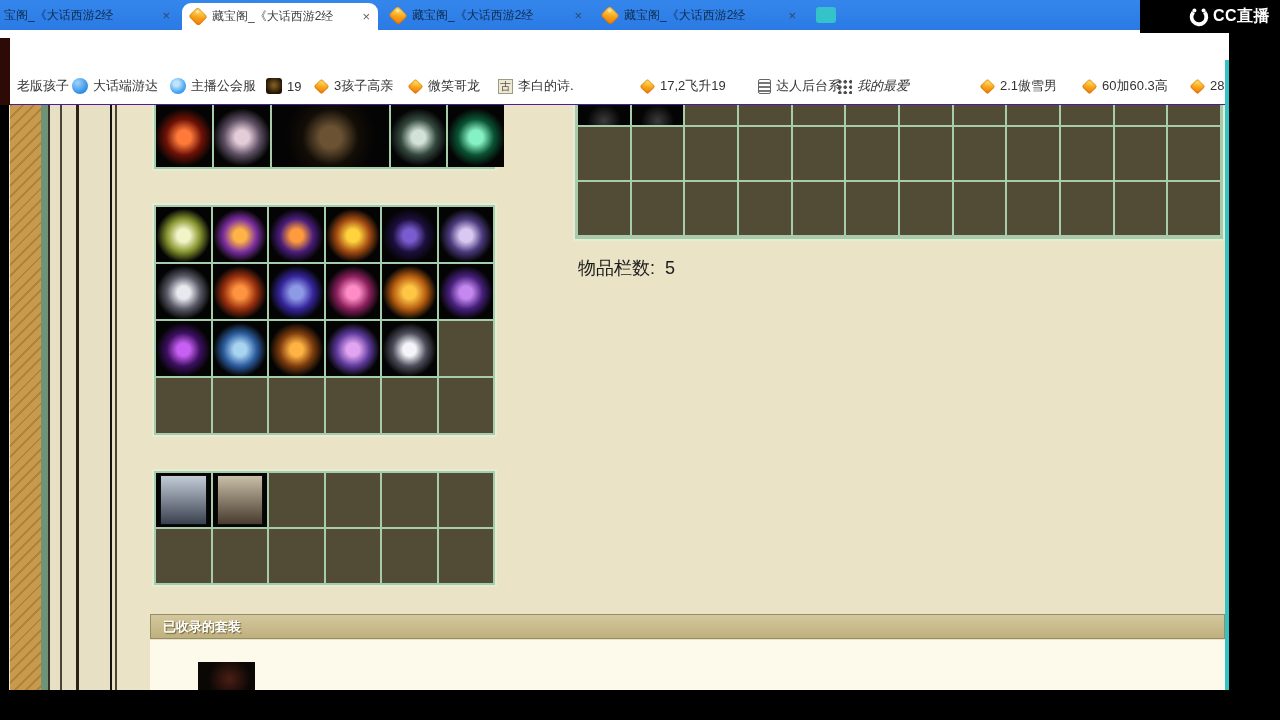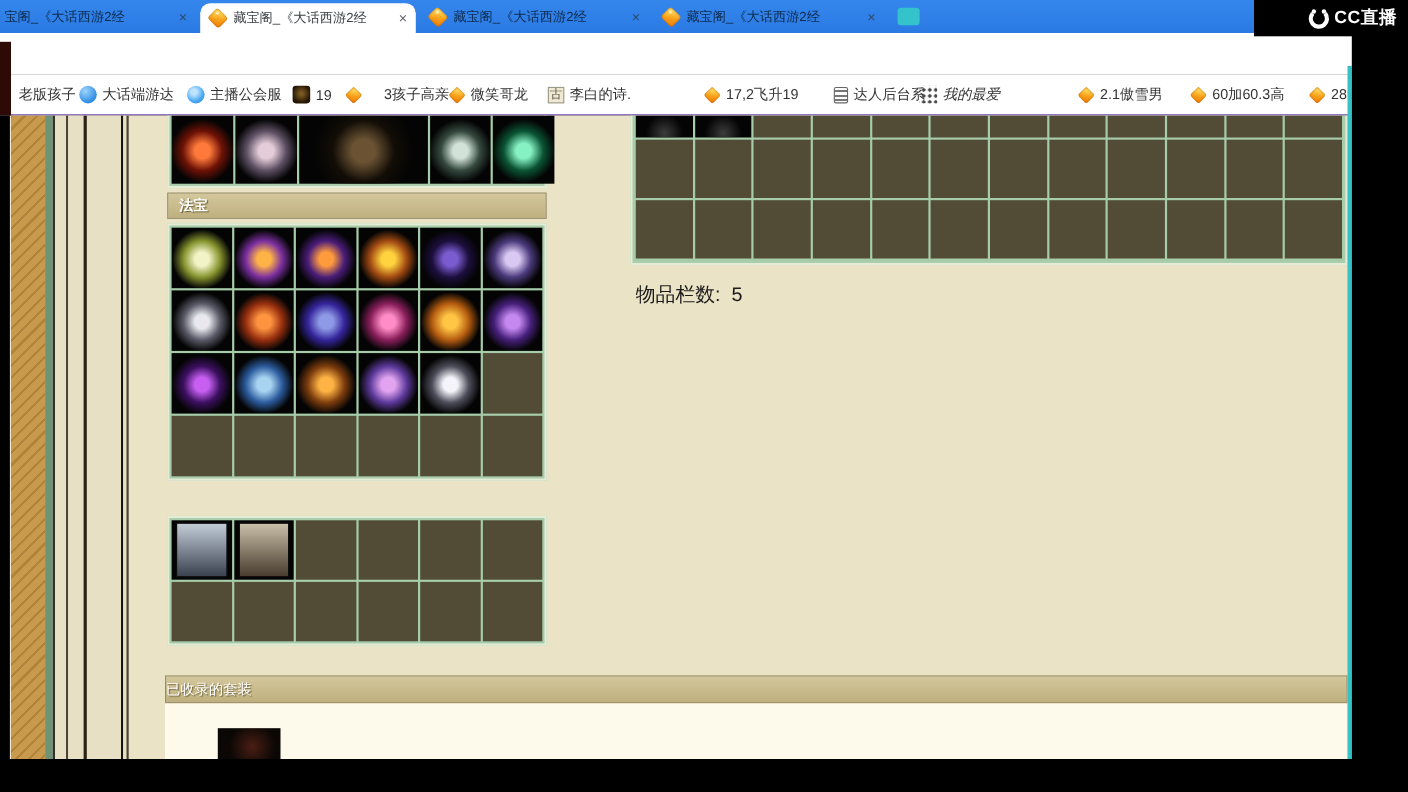--- a/index.html
+++ b/index.html
@@ -63,21 +63,21 @@
   .cell.empty{background:#524b36;}
   .glow{position:absolute;inset:0;}
   .card{position:absolute;inset:2px 4px;border:1px solid #0c0c0c;}
   .equiprow{position:absolute;display:flex;gap:2px;background:#a6cca9;padding:0 2px 2px 2px;box-sizing:border-box;
       border-left:2px solid #e4ecd6;border-right:2px solid #e4ecd6;border-bottom:2px solid #e4ecd6;}
   .equiprow .cell{height:100%;}
   .item-count{position:absolute;font-size:18px;color:#1a1a1a;}
   .item-count .val{margin-left:10px;}
   .sets-header{position:absolute;box-sizing:border-box;height:25px;
       background:linear-gradient(180deg,#d3c79c,#bfb07e);border:1px solid #958c68;
-      color:#fff;font-size:13px;font-weight:normal;line-height:23px;
+      color:#fff;font-size:13px;font-weight:bold;line-height:23px;padding-left:12px;
       text-shadow:1px 1px 1px rgba(90,80,40,.85);}
   .sets-body{position:absolute;background:#fdfaec;}
 
   
   .overlay-black-top{position:absolute;left:1140px;top:0;width:140px;height:33px;background:#000;}
   .overlay-black-right{position:absolute;left:1229px;top:0;width:51px;height:720px;background:#000;}
   .teal-line{position:absolute;left:1225px;top:60px;width:4px;height:630px;background:#35c2c4;}
   .overlay-black-bottom{position:absolute;left:0;top:690px;width:1280px;height:30px;background:#000;}
   .overlay-maroon-left{position:absolute;left:0;top:38px;width:10px;height:67px;background:#2d0a06;}
   .overlay-black-left{position:absolute;left:0;top:105px;width:9px;height:585px;background:#000;}
@@ -165,21 +165,21 @@
         <span class="bm-label">大话端游达</span>
       </div>
       <div class="bm-item" style="left: 170px;">
         <span class="bm-icon bm-penguin-blue"></span>
         <span class="bm-label">主播公会服</span>
       </div>
       <div class="bm-item" style="left: 266px;">
         <span class="bm-icon bm-dark-app"></span>
         <span class="bm-label">19</span>
       </div>
-      <div class="bm-item" style="left: 314px; gap: 15px;">
+      <div class="bm-item" style="left: 314px;">
         <span class="bm-icon bm-cbg-diamond"></span>
         <span class="bm-label">3孩子高亲</span>
       </div>
       <div class="bm-item" style="left: 408px;">
         <span class="bm-icon bm-cbg-diamond"></span>
         <span class="bm-label">微笑哥龙</span>
       </div>
       <div class="bm-item" style="left: 498px;">
         <span class="bm-icon bm-gu-char">古</span>
         <span class="bm-label">李白的诗.</span>
@@ -237,23 +237,20 @@
           <div class="glow" style="background: radial-gradient(circle at 50% 52%, rgb(106, 82, 51) 0%, rgb(106, 82, 51) 16%, rgb(18, 13, 6) 42%, rgba(0, 0, 0, 0) 68%);"></div>
         </div>
         <div class="cell black" style="width: 55px; flex: 0 0 55px;">
           <div class="glow" style="background: radial-gradient(circle at 50% 52%, rgb(210, 226, 216) 0%, rgb(210, 226, 216) 16%, rgb(53, 73, 63) 42%, rgba(0, 0, 0, 0) 68%);"></div>
         </div>
         <div class="cell black" style="width: 56px; flex: 0 0 56px;">
           <div class="glow" style="background: radial-gradient(circle at 50% 52%, rgb(134, 242, 196) 0%, rgb(134, 242, 196) 16%, rgb(10, 84, 52) 42%, rgba(0, 0, 0, 0) 68%);"></div>
         </div>
       </div>
 
-    <div class="sec-header" style="left:152px;top:70px;width:345px;">
-      <span>法宝</span>
-    </div>
     <div class="grid" id="fabao-grid" style="left:152px;top:98px;width:345px;grid-template-columns:repeat(6,1fr);grid-auto-rows:55px;">
         <div class="cell black">
           <div class="glow" style="background: radial-gradient(circle at 50% 52%, rgb(242, 244, 200) 0%, rgb(242, 244, 200) 16%, rgb(134, 148, 46) 42%, rgba(0, 0, 0, 0) 68%);"></div>
         </div>
         <div class="cell black">
           <div class="glow" style="background: radial-gradient(circle at 50% 52%, rgb(255, 179, 71) 0%, rgb(255, 179, 71) 16%, rgb(123, 47, 160) 42%, rgba(0, 0, 0, 0) 68%);"></div>
         </div>
         <div class="cell black">
           <div class="glow" style="background: radial-gradient(circle at 50% 52%, rgb(255, 154, 61) 0%, rgb(255, 154, 61) 16%, rgb(74, 29, 122) 42%, rgba(0, 0, 0, 0) 68%);"></div>
         </div>

